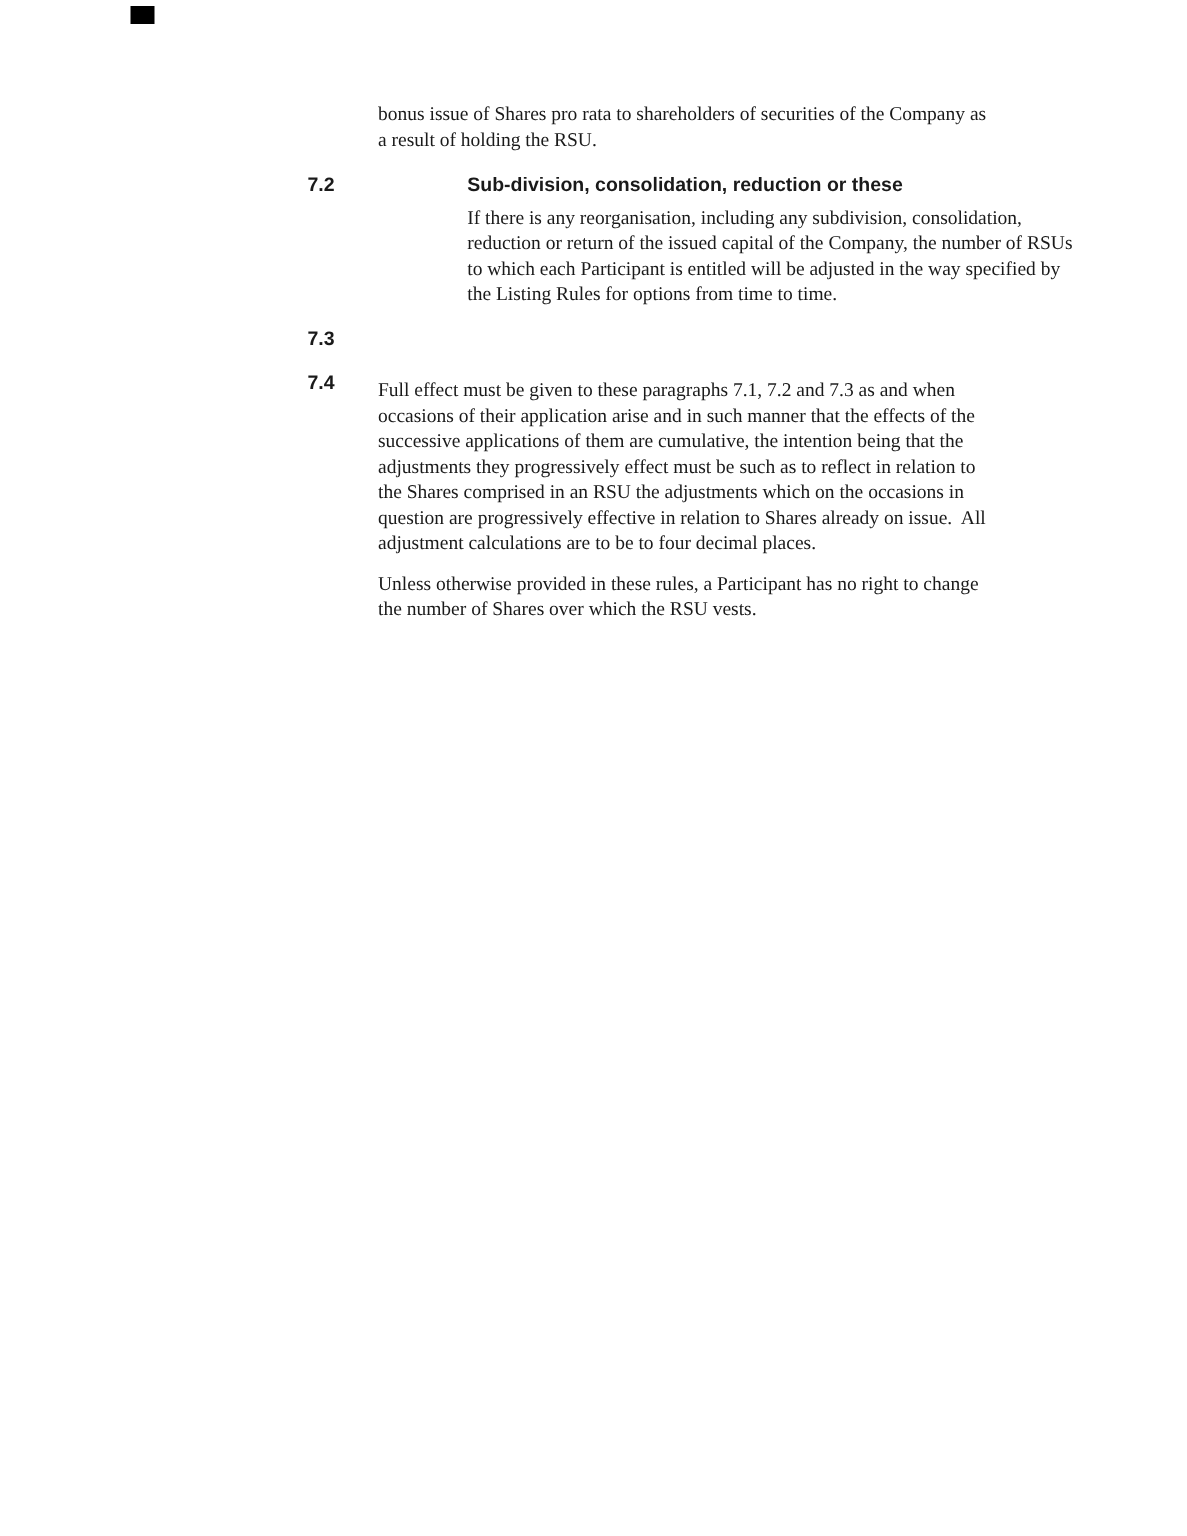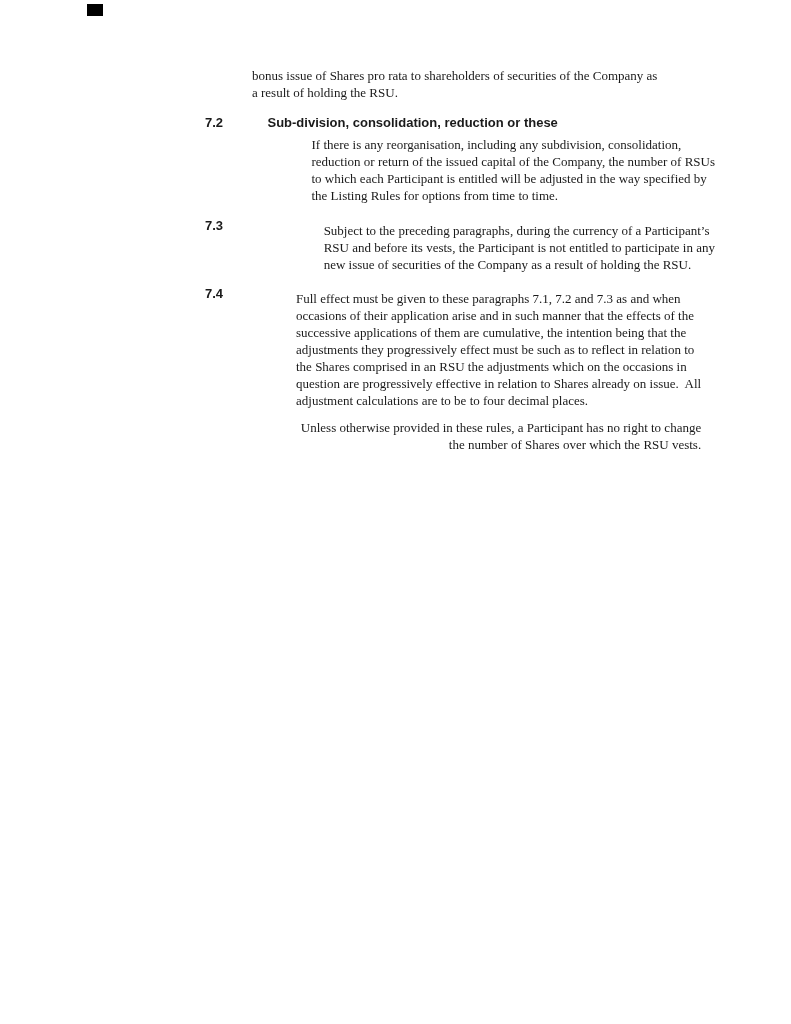--- a/index.html
+++ b/index.html
@@ -30,22 +30,22 @@
     flex: 0 0 47px;
     width: 47px;
     font: bold 13px/17px "Liberation Sans", sans-serif;
   }
   .sec-title {
     margin: 0;
     font: bold 13px/17px "Liberation Sans", sans-serif;
   }
   .mt13 { margin-top: 13px; justify-content: space-between; }
   .mt12 { margin-top: 12px; }
-  .mt10 { margin-top: 10px; text-align: right; }
-  .mt5  { margin-top: 5px; margin-left: 44px; }
+  .mt10 { margin-top: 10px; }
+  .mt5  { margin-top: 5px; }
   .footer-rule {
     position: absolute;
     left: 69px;
     top: 945px;
     width: 621px;
     height: 1px;
     background: var(--rule, #8f8f8f);
   }
   .footer-vline {
     position: absolute;
@@ -87,23 +87,20 @@
         <p class="para mt5">If there is any reorganisation, including any subdivision, consolidation,
 reduction or return of the issued capital of the Company, the number of RSUs
 to which each Participant is entitled will be adjusted in the way specified by
 the Listing Rules for options from time to time.</p>
       </div>
     </div>
 
     <div class="sec mt13">
       <div class="num">7.3</div>
       <div class="sec-main">
-        <p class="para mt5">Subject to the preceding paragraphs, during the currency of a Participant’s
-RSU and before its vests, the Participant is not entitled to participate in any
-new issue of securities of the Company as a result of holding the RSU.</p>
       </div>
     </div>
 
     <div class="sec mt12">
       <div class="num">7.4</div>
       <div class="sec-main">
         <p class="para mt5">Full effect must be given to these paragraphs 7.1, 7.2 and 7.3 as and when
 occasions of their application arise and in such manner that the effects of the
 successive applications of them are cumulative, the intention being that the
 adjustments they progressively effect must be such as to reflect in relation to

